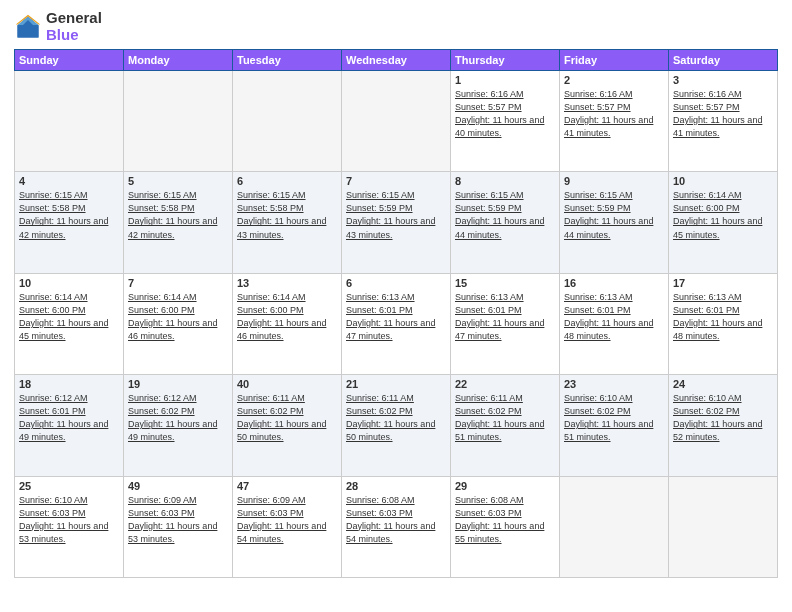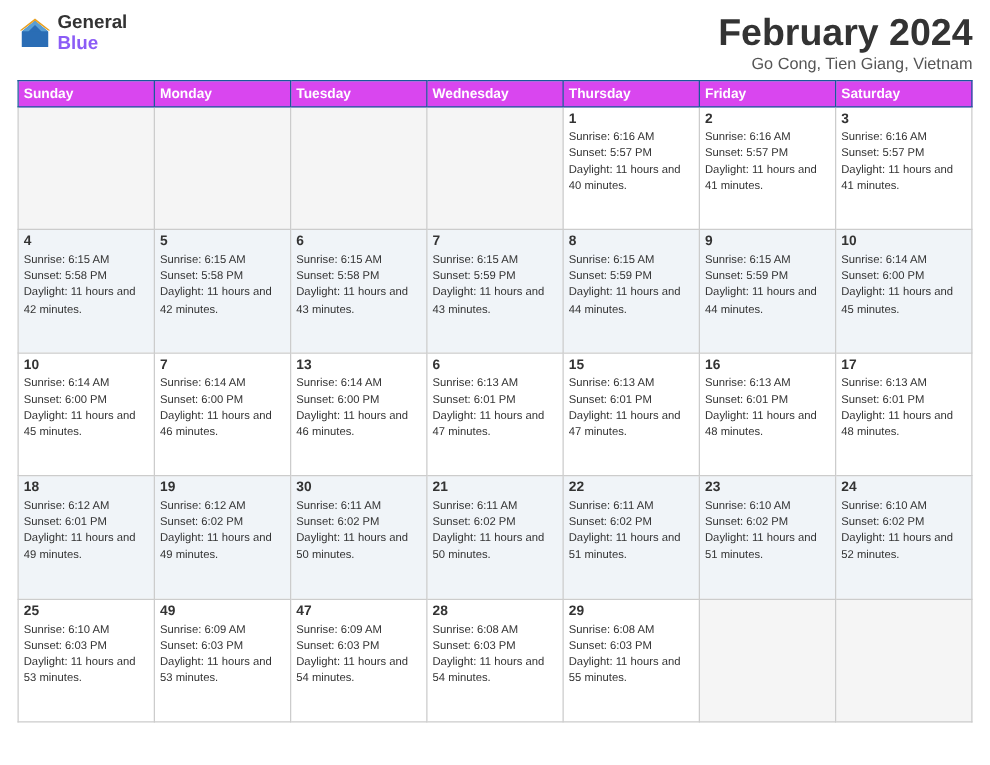--- a/index.html
+++ b/index.html
@@ -61,21 +61,21 @@
       color: #555;
     }
     .calendar {
       flex: 1;
       border: 1px solid #ccc;
       border-collapse: collapse;
       width: 100%;
       table-layout: fixed;
     }
     .calendar th {
-      background-color: #d946ef;
+      background-color: #8b5cf6;
       color: #fff;
       font-size: 11px;
       font-weight: bold;
       padding: 4px 4px;
       text-align: left;
       border: 1px solid #1a5a9a;
     }
     .calendar td {
       vertical-align: top;
       border: 1px solid #ccc;
@@ -92,20 +92,21 @@
       font-size: 11px;
       font-weight: bold;
       color: #333;
       display: block;
       margin-bottom: 2px;
     }
     .day-info {
       line-height: 1.45;
       font-size: 9px;
       color: #333;
+      text-decoration: underline;
     }
     .row-shade td {
       background: #f0f4f8;
     }
   </style>
 </head>
 <body>
 
 <div class="page">
   <div class="header">
@@ -114,24 +115,20 @@
         <polygon points="16,4 28,14 28,28 4,28 4,14" fill="#2a6db5"></polygon>
         <polygon points="16,4 28,14 22,14 16,8 10,14 4,14" fill="#5a9fd4"></polygon>
         <rect x="4" y="14" width="24" height="14" fill="#2a6db5"></rect>
         <polygon points="16,2 30,13 28,13 16,4 4,13 2,13" fill="#e8a020"></polygon>
       </svg>
       <div class="logo-text">
         <span class="logo-general">General</span>
         <span class="logo-blue">Blue</span>
       </div>
     </div>
-    <div class="title-block">
-      <div class="main-title">February 2024</div>
-      <div class="subtitle">Go Cong, Tien Giang, Vietnam</div>
-    </div>
   </div>
 
   <table class="calendar">
     <thead>
       <tr>
       <th>Sunday</th>
           <th>Monday</th>
           <th>Tuesday</th>
           <th>Wednesday</th>
           <th>Thursday</th>
@@ -221,21 +218,21 @@
         <tr class="row-shade">
           <td>
             <span class="day-num">18</span>
             <div class="day-info">Sunrise: 6:12 AM<br>Sunset: 6:01 PM<br>Daylight: 11 hours and 49 minutes.</div>
           </td>
           <td>
             <span class="day-num">19</span>
             <div class="day-info">Sunrise: 6:12 AM<br>Sunset: 6:02 PM<br>Daylight: 11 hours and 49 minutes.</div>
           </td>
           <td>
-            <span class="day-num">30</span>
+            <span class="day-num">40</span>
             <div class="day-info">Sunrise: 6:11 AM<br>Sunset: 6:02 PM<br>Daylight: 11 hours and 50 minutes.</div>
           </td>
           <td>
             <span class="day-num">21</span>
             <div class="day-info">Sunrise: 6:11 AM<br>Sunset: 6:02 PM<br>Daylight: 11 hours and 50 minutes.</div>
           </td>
           <td>
             <span class="day-num">22</span>
             <div class="day-info">Sunrise: 6:11 AM<br>Sunset: 6:02 PM<br>Daylight: 11 hours and 51 minutes.</div>
           </td>

